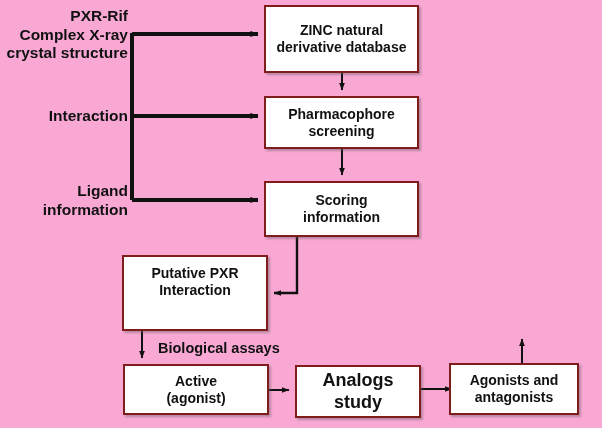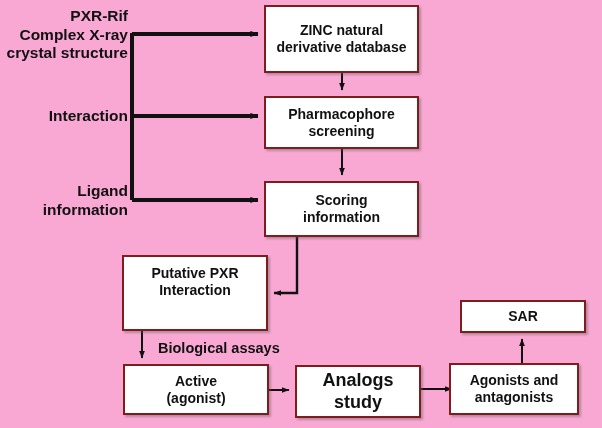--- a/index.html
+++ b/index.html
@@ -161,23 +161,20 @@
 
   <div class="node" id="node-active">
     <span class="node-text">Active
 (agonist)</span>
   </div>
 
   <div class="node" id="node-analogs">
     <span class="node-text">Analogs study</span>
   </div>
 
-  <div class="node" id="node-sar">
-    <span class="node-text">SAR</span>
-  </div>
 
   <div class="node" id="node-agon">
     <span class="node-text">Agonists and
 antagonists</span>
   </div>
 
   <div class="edge-label" id="lbl-bioassays">Biological assays</div>
 
 </div>
 

